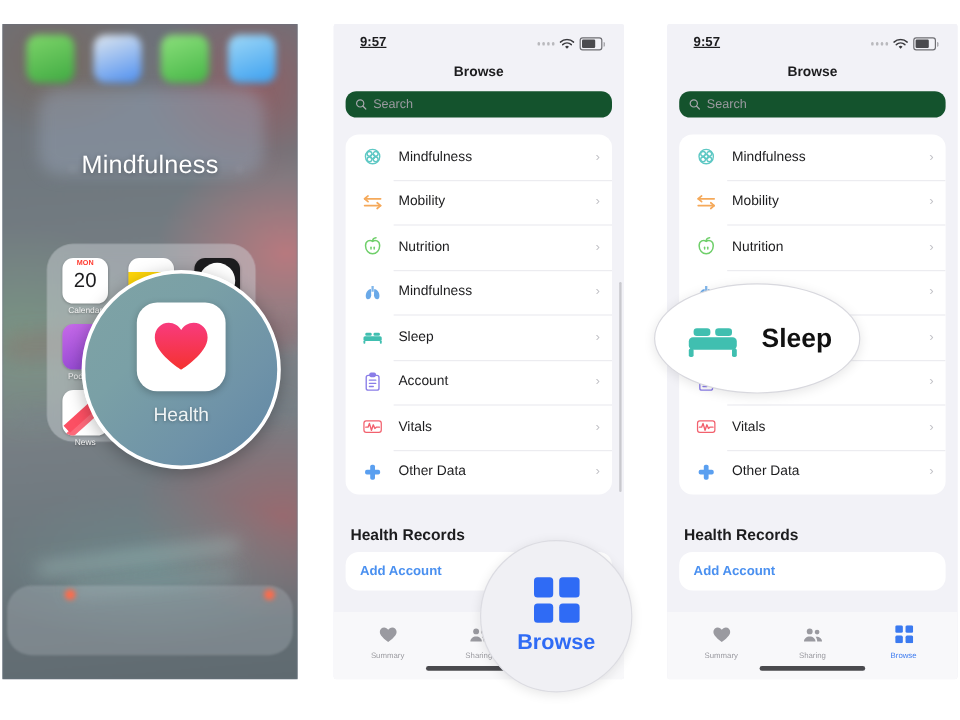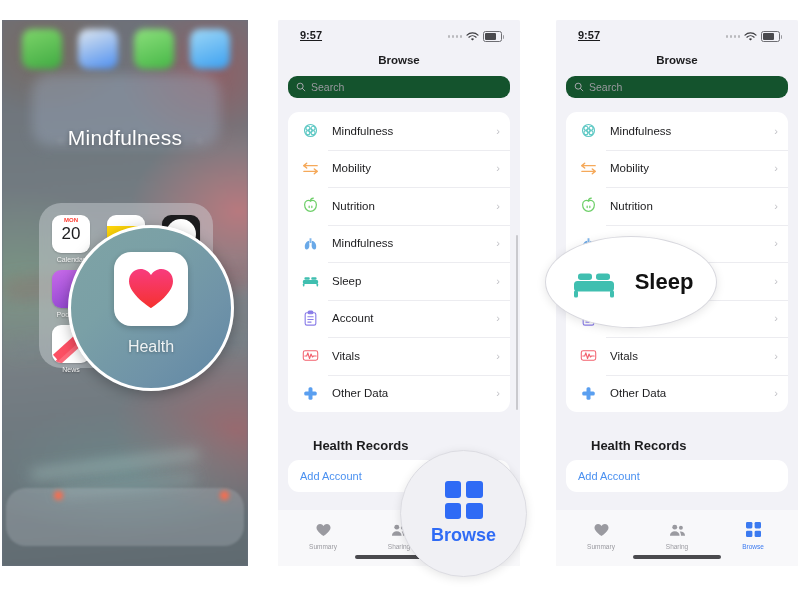--- a/index.html
+++ b/index.html
@@ -112,24 +112,24 @@
   .list-card{position:absolute;left:10px;right:10px;top:92px;background:#ffffff;
     border-radius:11px;overflow:hidden;}
   .row{height:37.5px;display:flex;align-items:center;padding:0 10px 0 11px;position:relative;}
   .row + .row::before{content:"";position:absolute;left:40px;right:0;top:0;height:1px;background:#ececf0;}
   .row .ricon{width:22px;height:22px;flex:0 0 22px;display:flex;align-items:center;justify-content:center;}
   .row .rlabel{flex:1;margin-left:11px;font-size:11.5px;color:#1c1c1e;}
   .chev{color:#c2c2c7;font-size:11px;}
 
   .scrollbar{position:absolute;width:2.5px;border-radius:2px;background:#c9c9ce;}
 
-  .section-head{position:absolute;left:14px;font-size:13px;font-weight:bold;color:#1c1c1e;margin-left:21px;}
+  .section-head{position:absolute;left:14px;font-size:13px;font-weight:bold;color:#1c1c1e;}
   .records-card{position:absolute;left:10px;right:10px;height:32px;background:#fff;border-radius:11px;
     display:flex;align-items:center;padding-left:12px;}
-  .add-account{font-size:11px;color:#4a90f0;}
+  .add-account{font-size:11px;color:#4a90f0;font-weight:bold;}
 
   .tabbar{position:absolute;left:0;right:0;bottom:0;height:56px;background:rgba(248,248,250,.92);}
   .tab{position:absolute;bottom:16px;width:70px;text-align:center;}
   .tab .tlabel{font-size:6.5px;margin-top:2px;color:#9a9aa0;}
   .tab.active .tlabel{color:#3b7af0;}
   .home-ind{position:absolute;left:50%;transform:translateX(-50%);bottom:7px;
     width:88px;height:4px;border-radius:3px;background:#4a4a4e;}
 
   
   .mag-browse{position:absolute;left:400px;top:450px;width:125px;height:125px;border-radius:50%;

